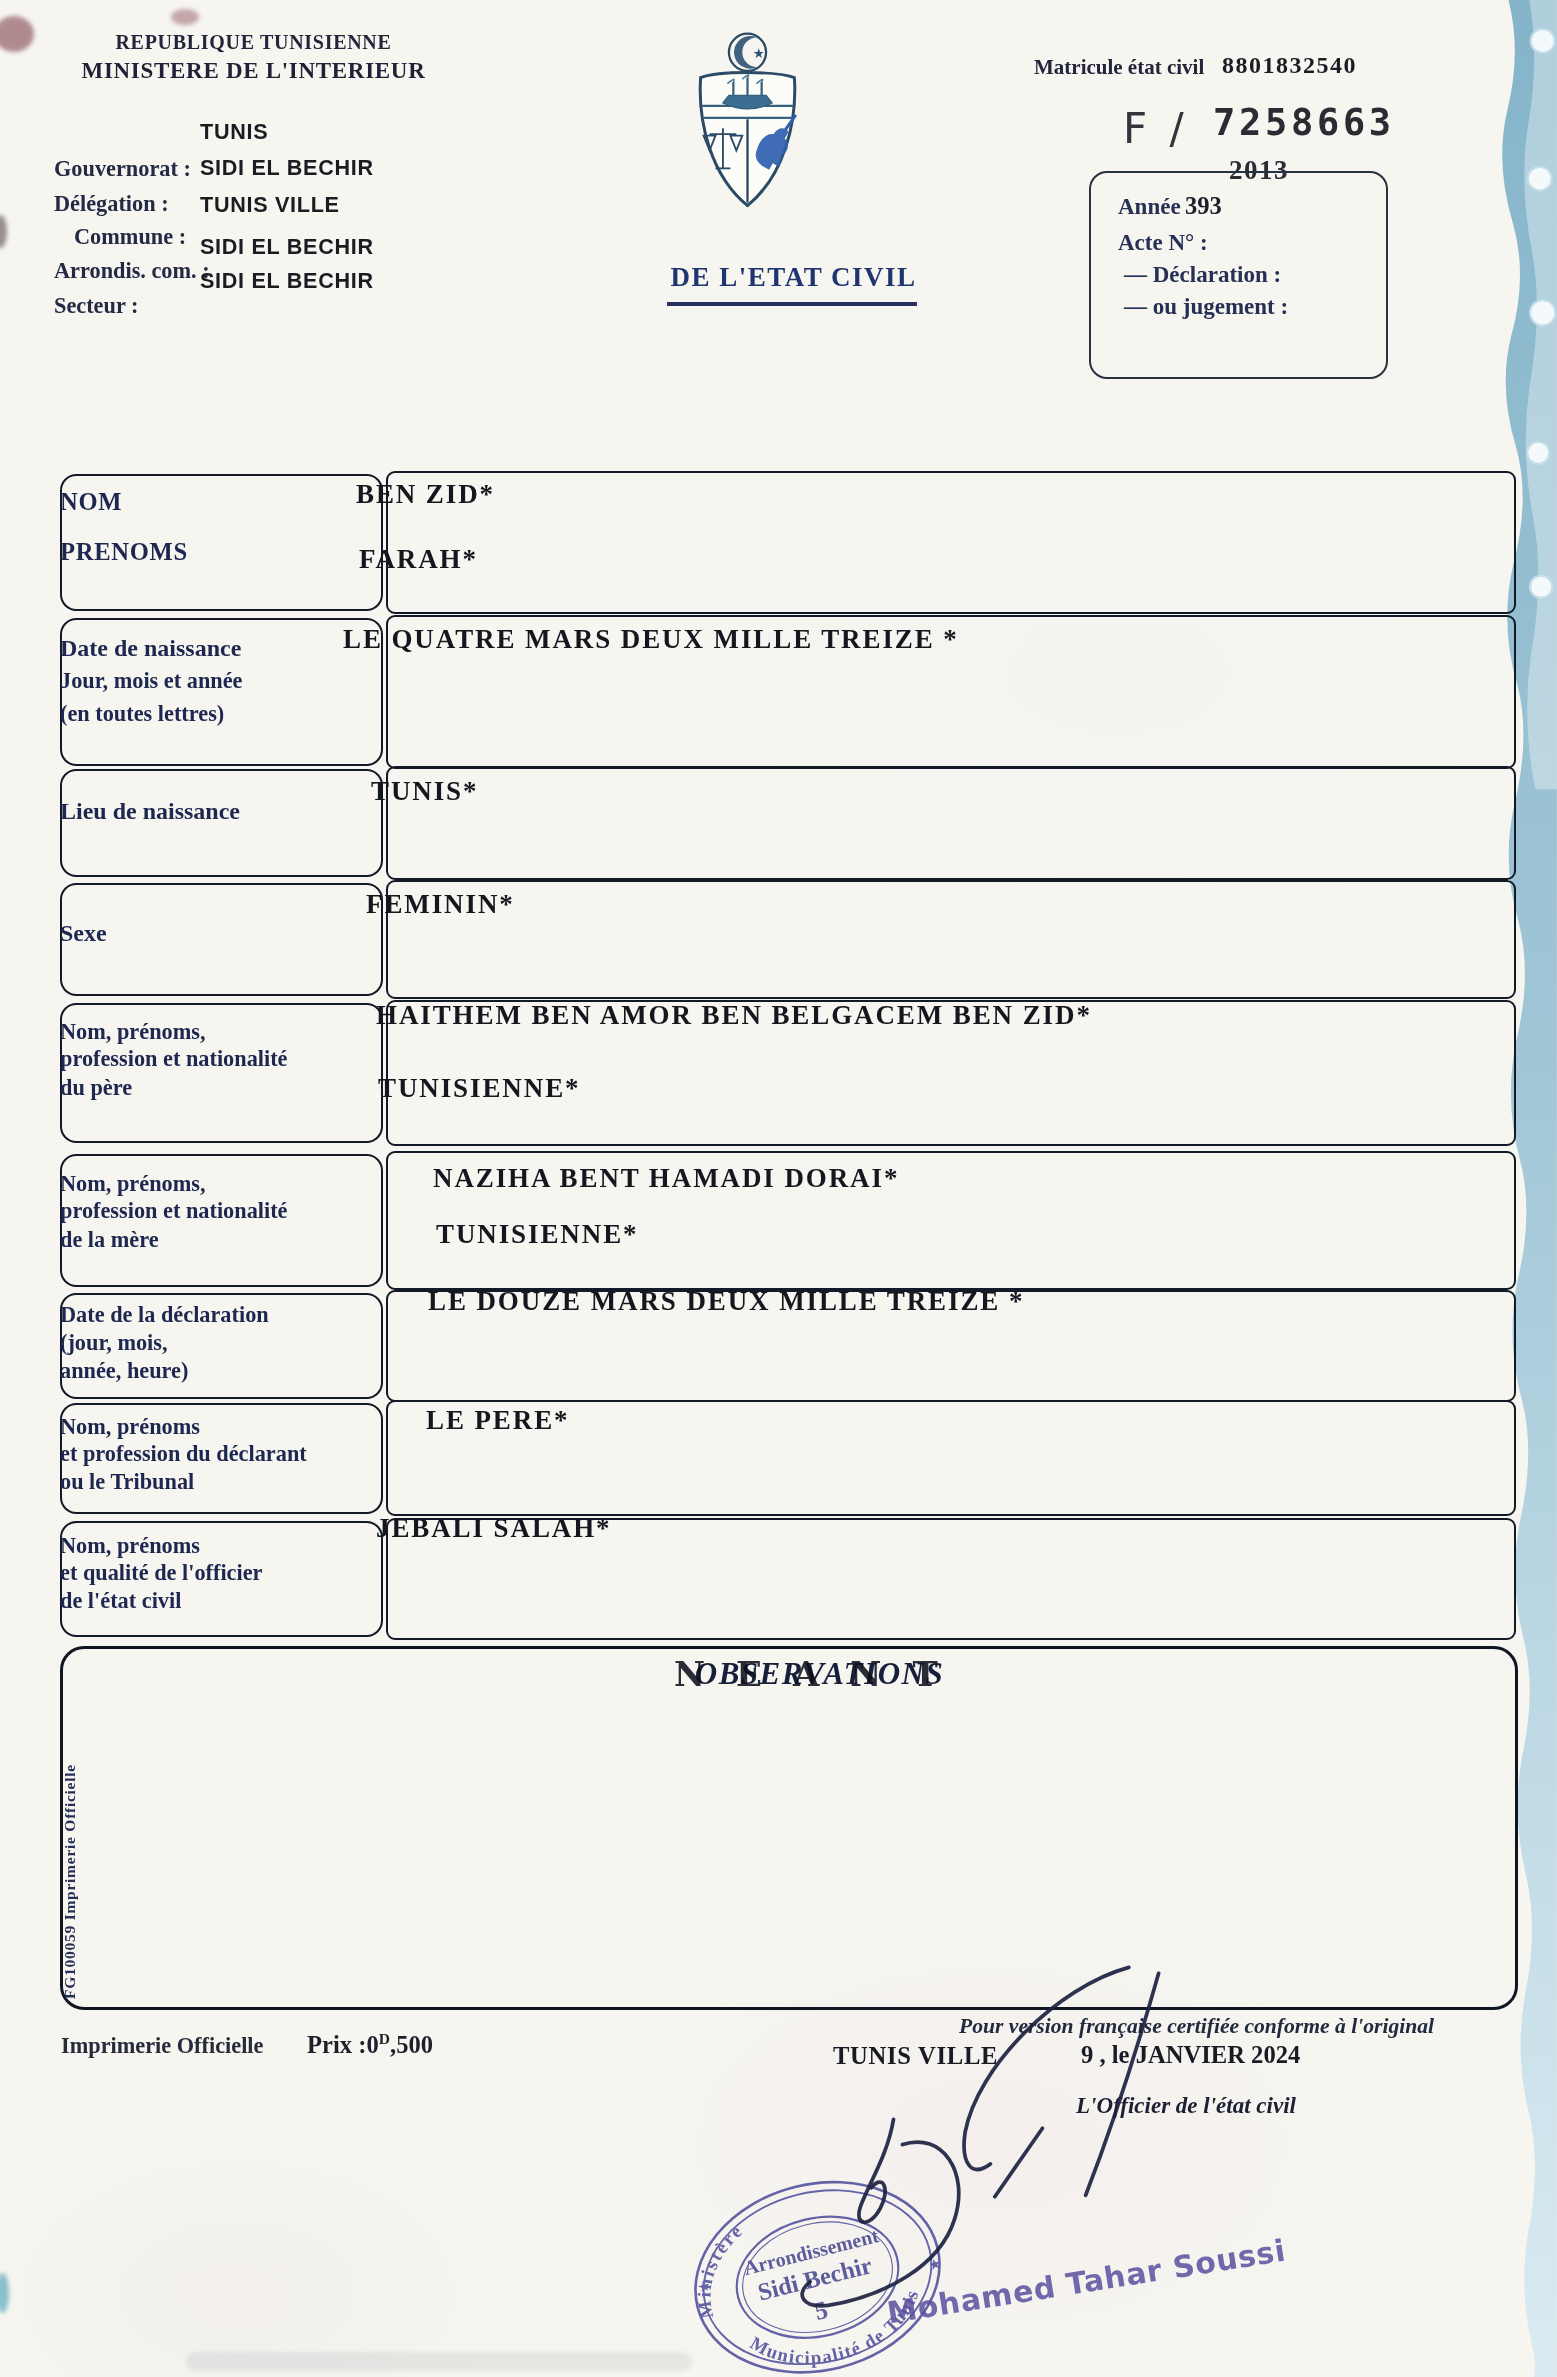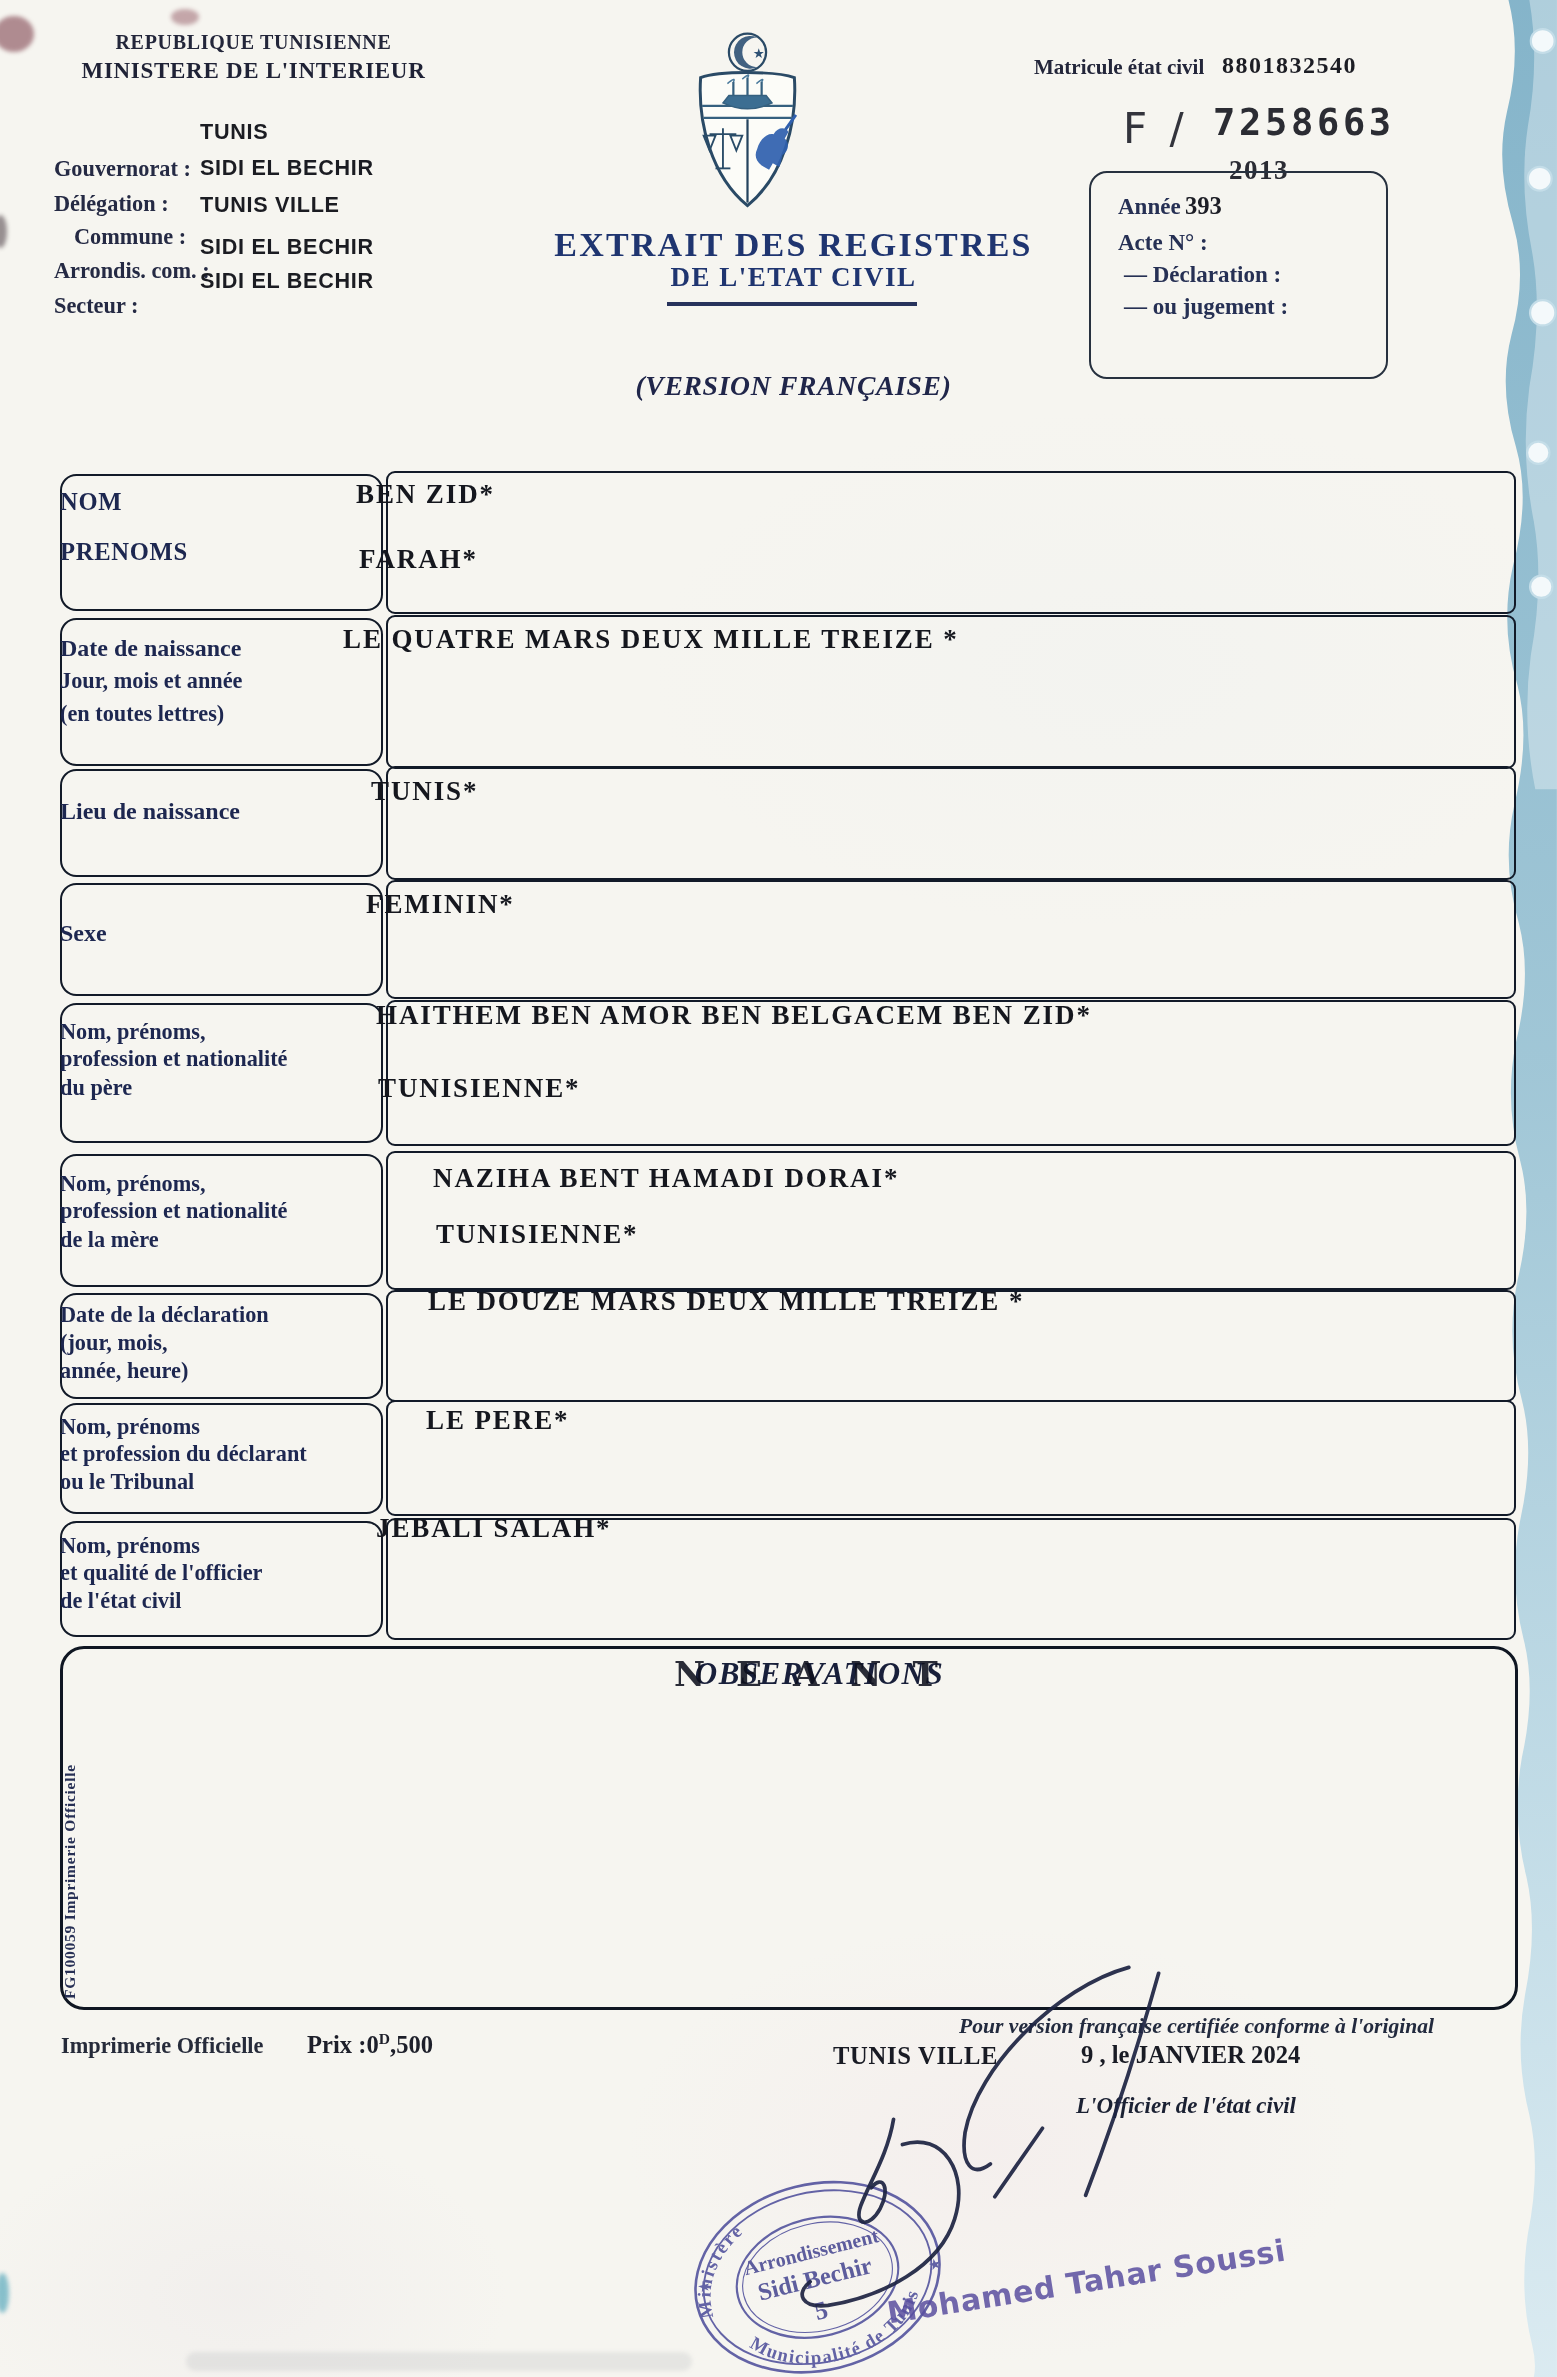--- a/index.html
+++ b/index.html
@@ -121,24 +121,22 @@
       <g stroke="#2a4c68" stroke-width="2.5">
         <path d="M 52 132 L 52 186 M 34 140 L 70 140"></path>
         <path d="M 26 142 L 42 142 L 34 162 Z M 62 142 L 78 142 L 70 162 Z"></path>
         <path d="M 42 186 L 62 186"></path>
       </g>
       <path d="M 98 160 C 102 146 112 138 120 140 C 126 130 136 130 140 137 L 135 146 C 142 152 140 164 132 168 L 128 184 L 119 179 L 114 188 L 104 182 C 96 176 94 168 98 160 Z" fill="#2f5fae" stroke="none" opacity=".92"></path>
       <path d="M 136 134 L 150 114" stroke="#2f5fae" stroke-width="4"></path>
     </g>
   </svg>
 
-  <div class="abs title-wrap t1">EXTRAIT DES REGISTRES</div>
   <div class="abs title-wrap t2">DE L'ETAT CIVIL</div>
   <div class="abs t-rule"></div>
-  <div class="abs title-wrap t4">(VERSION FRANÇAISE)</div>
 
   <div class="abs mat-label">Matricule état civil</div>
   <div class="abs mat-value">8801832540</div>
   <div class="abs serial-f">F /</div>
   <div class="abs serial-n">7258663</div>
   <div class="abs year-stamp">2013</div>
 
   <div class="reg-box abs">
     <span class="reg-line" style="left:27px;top:21px;">Année</span>
     <span class="reg-line reg-strong" style="left:94px;top:19.4px;">393</span>

